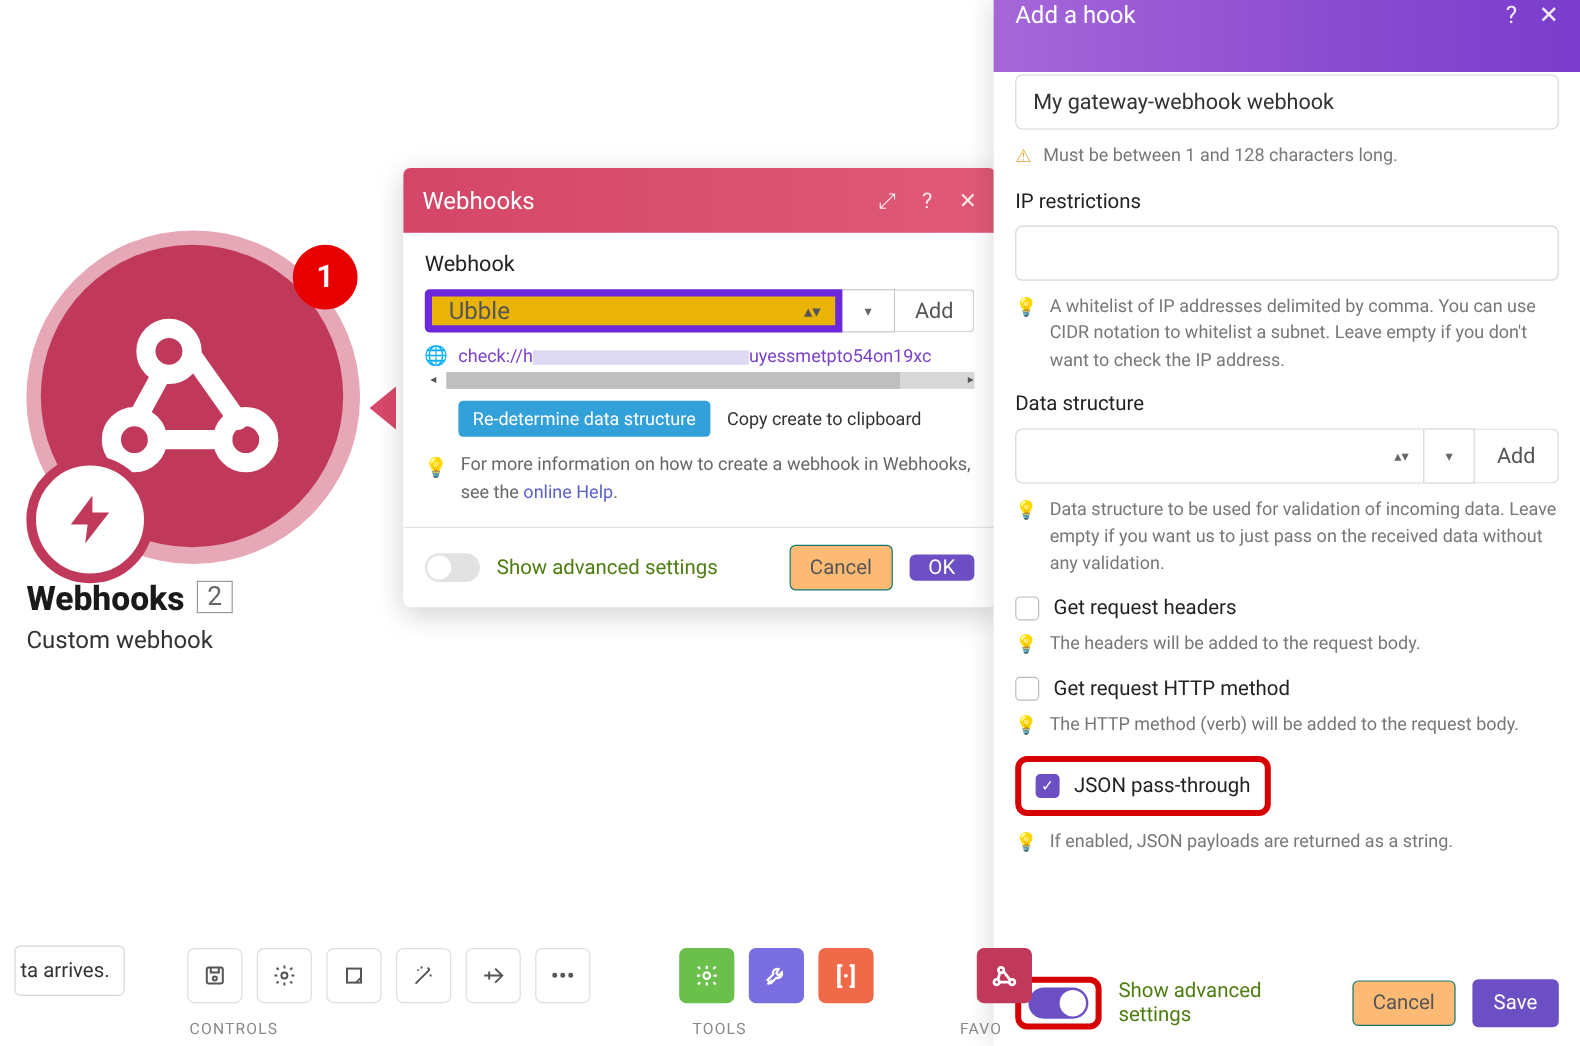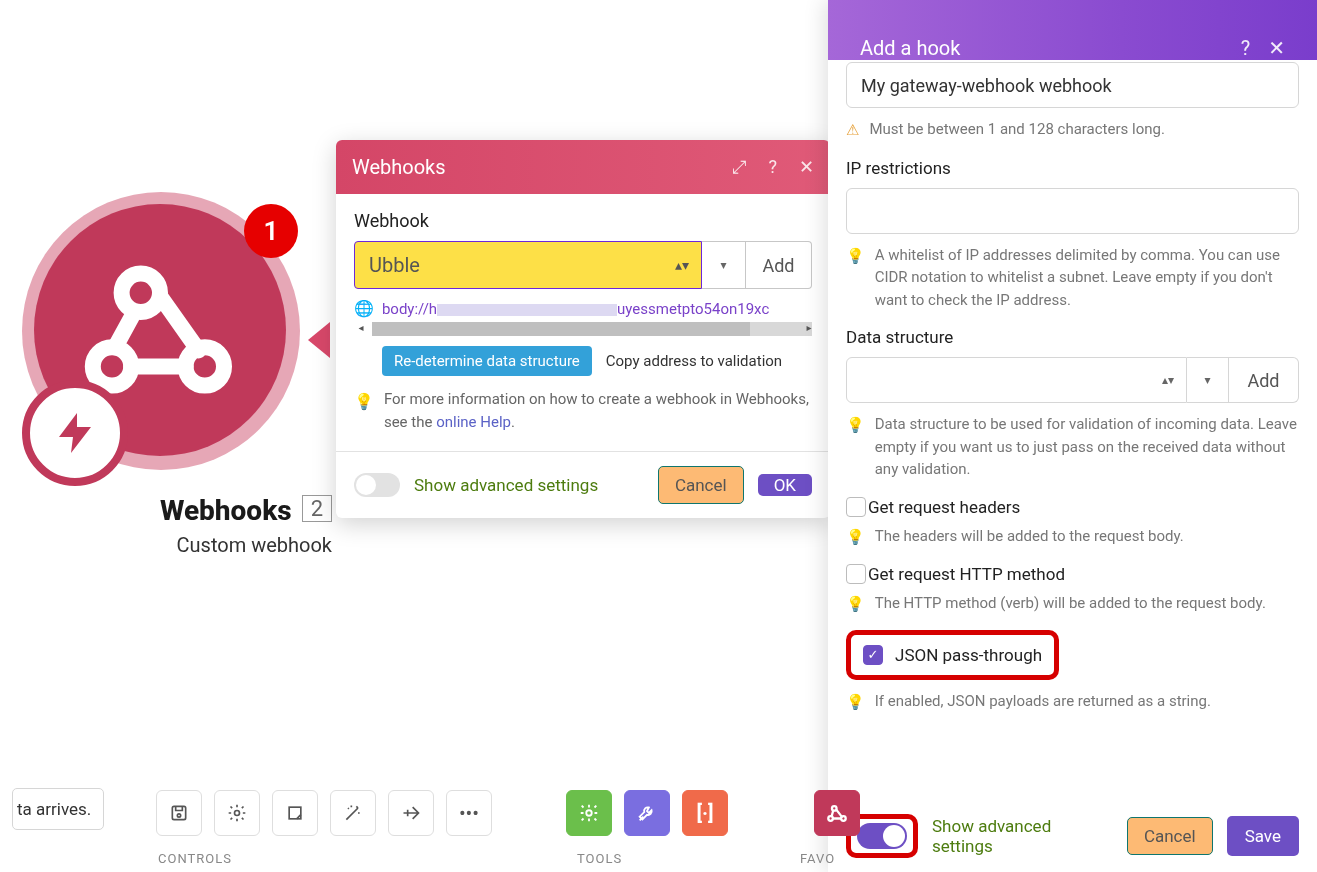--- a/index.html
+++ b/index.html
@@ -6,35 +6,35 @@
 body{width:1317px;height:872px;background:#fff;position:relative;overflow:hidden}
 
 
 .node-area{position:absolute;left:22px;top:192px;width:310px;text-align:center}
 .node-circle-outer{width:278px;height:278px;border-radius:50%;background:#e6a7b6;position:absolute;left:0;top:0}
 .node-circle-inner{width:252px;height:252px;border-radius:50%;background:#c0395a;position:absolute;left:12px;top:12px;display:flex;align-items:center;justify-content:center}
 .node-icon svg{width:160px;height:160px}
 .node-badge{width:54px;height:54px;border-radius:50%;background:#e60000;color:#fff;font-size:26px;font-weight:600;display:flex;align-items:center;justify-content:center;position:absolute;left:222px;top:12px}
 .node-trigger{width:106px;height:106px;border-radius:50%;background:#fff;border:8px solid #c0395a;position:absolute;left:0px;top:188px;display:flex;align-items:center;justify-content:center}
 .node-trigger svg{width:48px;height:48px}
-.node-labels{position:absolute;top:302px;left:0;width:310px;text-align:right}
+.node-labels{position:absolute;top:290px;left:0;width:310px;text-align:left}
 .node-title{font-size:28px;font-weight:800;color:#1a1a1a;display:inline-block}
 .node-count{display:inline-block;border:1px solid #999;padding:0 8px;font-size:22px;color:#666;margin-left:6px;vertical-align:4px}
 .node-sub{font-size:20px;color:#333;margin-top:6px}
 .callout-arrow{position:absolute;left:286px;top:130px;width:0;height:0;border-top:18px solid transparent;border-bottom:18px solid transparent;border-right:22px solid #d8486a}
 
 
 .wh-modal{position:absolute;left:336px;top:140px;width:494px;background:#fff;border-radius:6px;box-shadow:0 6px 24px rgba(0,0,0,.18);overflow:hidden}
 .wh-head{height:54px;background:linear-gradient(90deg,#d44667 0%,#e05a78 100%);color:#fff;display:flex;align-items:center;padding:0 16px}
 .wh-head-title{font-size:20px;font-weight:400;flex:1}
 .wh-head-icons span{margin-left:18px;font-size:18px;cursor:pointer;opacity:.85}
 .wh-body{padding:16px 18px 8px}
 .wh-label{font-size:18px;font-weight:400;color:#222;margin-bottom:10px}
 .wh-row{display:flex;gap:0;margin-bottom:10px}
-.wh-select{flex:1;height:48px;background:#fde047;border:1px solid #6d28d9;border-radius:4px 0 0 4px;display:flex;align-items:center;padding:0 14px;font-size:20px;color:#555;position:relative}
+.wh-select{flex:1;height:36px;background:#eab308;border:6px solid #6d28d9;border-radius:4px 0 0 4px;display:flex;align-items:center;padding:0 14px;font-size:20px;color:#555;position:relative}
 .wh-select .chev{position:absolute;right:12px;font-size:14px;color:#555}
 .wh-dd{width:44px;border:1px solid #c7c7c7;border-left:none;background:#fff;display:flex;align-items:center;justify-content:center;font-size:12px;color:#666}
 .wh-add{width:66px;border:1px solid #c7c7c7;border-left:none;border-radius:0 4px 4px 0;background:#fff;display:flex;align-items:center;justify-content:center;font-size:18px;color:#555}
 .wh-url{display:flex;align-items:center;gap:8px;font-size:15px;margin:4px 0}
 .wh-url .globe{color:#7a42c9;font-size:16px}
 .wh-url .url{color:#7a42c9;white-space:nowrap;overflow:hidden;max-width:420px}
 .wh-url .url .mask{background:#ddd9f2;display:inline-block;width:180px;height:12px;vertical-align:middle}
 .wh-scroll{height:14px;background:#d8d8d8;position:relative;margin:4px 0 10px 18px}
 .wh-scroll .thumb{position:absolute;left:0;top:0;height:14px;width:86%;background:#bfbfbf}
 .wh-scroll .ar{position:absolute;top:0;font-size:10px;color:#555;width:14px;text-align:center}
@@ -48,36 +48,36 @@
 .hint a{color:#5b62c6;text-decoration:none}
 .wh-foot{border-top:1px solid #e2e2e2;padding:14px 18px;display:flex;align-items:center;gap:14px}
 .toggle-off{width:46px;height:24px;background:#e2e2e2;border-radius:12px;position:relative}
 .toggle-off::after{content:"";width:20px;height:20px;background:#fff;border-radius:50%;position:absolute;left:2px;top:2px}
 .show-adv{font-size:17px;color:#4d7c0f;flex:1}
 .btn-cancel{border:1px solid #0f766e;background:#fdba74;color:#555;border-radius:5px;padding:8px 16px;font-size:17px}
 .btn-ok{background:#6d4fc4;color:#fff;border:none;border-radius:5px;padding:1px 16px;font-size:17px}
 
 
 .hook-panel{position:absolute;left:828px;top:0;width:489px;height:872px;background:#fff;box-shadow:-4px 0 20px rgba(0,0,0,.12);display:flex;flex-direction:column}
-.hook-head{height:60px;background:linear-gradient(90deg,#a567d8 0%,#8a4bd0 60%,#7a3dcc 100%);color:#fff;display:flex;align-items:flex-end;padding:0 32px}
+.hook-head{height:60px;background:linear-gradient(90deg,#a567d8 0%,#8a4bd0 60%,#7a3dcc 100%);color:#fff;display:flex;align-items:flex-start;padding:0 18px}
 .hook-head-title{font-size:20px;flex:1}
 .hook-head span.icon{margin-left:18px;font-size:20px;cursor:pointer;opacity:.9}
 .hook-body{flex:1;overflow-y:auto;padding:0 18px 6px}
 .field{margin:16px 0}
 .field-label{font-size:17px;color:#222;margin-bottom:10px}
 .input{width:100%;height:46px;border:1px solid #d6d6d6;border-radius:6px;padding:0 14px;font-size:18px;color:#333}
 .tip{display:flex;gap:10px;font-size:15px;color:#777;line-height:1.5;margin-top:10px}
 .tip .bulb{font-size:15px;margin-top:1px}
 .tip.orange .bulb{color:#e6a23c}
 .tip.yellow .bulb{color:#e9d24b}
 .ds-row{display:flex}
 .ds-select{flex:1;height:46px;border:1px solid #d6d6d6;border-radius:6px 0 0 6px;display:flex;align-items:center;justify-content:flex-end;padding:0 12px;color:#666}
 .ds-dd{width:42px;border:1px solid #d6d6d6;border-left:none;display:flex;align-items:center;justify-content:center;font-size:12px;color:#666}
 .ds-add{width:70px;border:1px solid #d6d6d6;border-left:none;border-radius:0 6px 6px 0;display:flex;align-items:center;justify-content:center;font-size:18px;color:#555}
-.chk-row{display:flex;align-items:center;gap:2px;margin-top:16px}
+.chk-row{display:flex;align-items:center;gap:12px;margin-top:16px}
 .chk{width:20px;height:20px;border:1.5px solid #bcbcbc;border-radius:4px}
 .chk.checked{background:#6d4fc4;border-color:#6d4fc4;display:flex;align-items:center;justify-content:center;color:#fff;font-size:13px}
 .chk-label{font-size:17px;color:#222}
 .hl-box{border:5px solid #d60000;border-radius:10px;padding:10px 12px;display:inline-flex;align-items:center;gap:12px;margin-top:14px}
 .hook-foot{padding:14px 18px;display:flex;align-items:center;gap:14px}
 .hl-box2{border:5px solid #d60000;border-radius:10px;padding:4px 6px;display:inline-flex;align-items:center}
 .toggle-on{width:50px;height:26px;background:#6d4fc4;border-radius:13px;position:relative}
 .toggle-on::after{content:"";width:22px;height:22px;background:#fff;border-radius:50%;position:absolute;right:2px;top:2px}
 .btn-save{background:#6d4fc4;color:#fff;border:none;border-radius:5px;padding:10px 18px;font-size:17px}
 
@@ -143,30 +143,30 @@
     <div class="wh-row">
       <div class="wh-select">
         <span>Ubble</span>
         <span class="chev">▴▾</span>
       </div>
       <div class="wh-dd">▾</div>
       <div class="wh-add">Add</div>
     </div>
     <div class="wh-url">
       <span class="globe">🌐</span>
-      <span class="url"><span>body://h</span><span class="mask"></span><span>uyessmetpto54on19xc</span></span>
+      <span class="url"><span>check://h</span><span class="mask"></span><span>uyessmetpto54on19xc</span></span>
     </div>
     <div class="wh-scroll">
       <span class="ar al">◂</span>
         <div class="thumb"></div>
         <span class="ar arr">▸</span>
     </div>
     <div class="wh-btns">
       <button class="btn-redetermine">Re-determine data structure</button>
-      <span class="link-copy">Copy address to validation</span>
+      <span class="link-copy">Copy create to clipboard</span>
     </div>
     <div class="hint">
       <span class="bulb">💡</span>
       <span><span>For more information on how to create a webhook in Webhooks, see the </span><a href="#">online Help</a><span>.</span></span>
     </div>
   </div>
   <div class="wh-foot">
     <div class="toggle-off"></div>
     <div class="show-adv">Show advanced settings</div>
     <button class="btn-cancel">Cancel</button>

